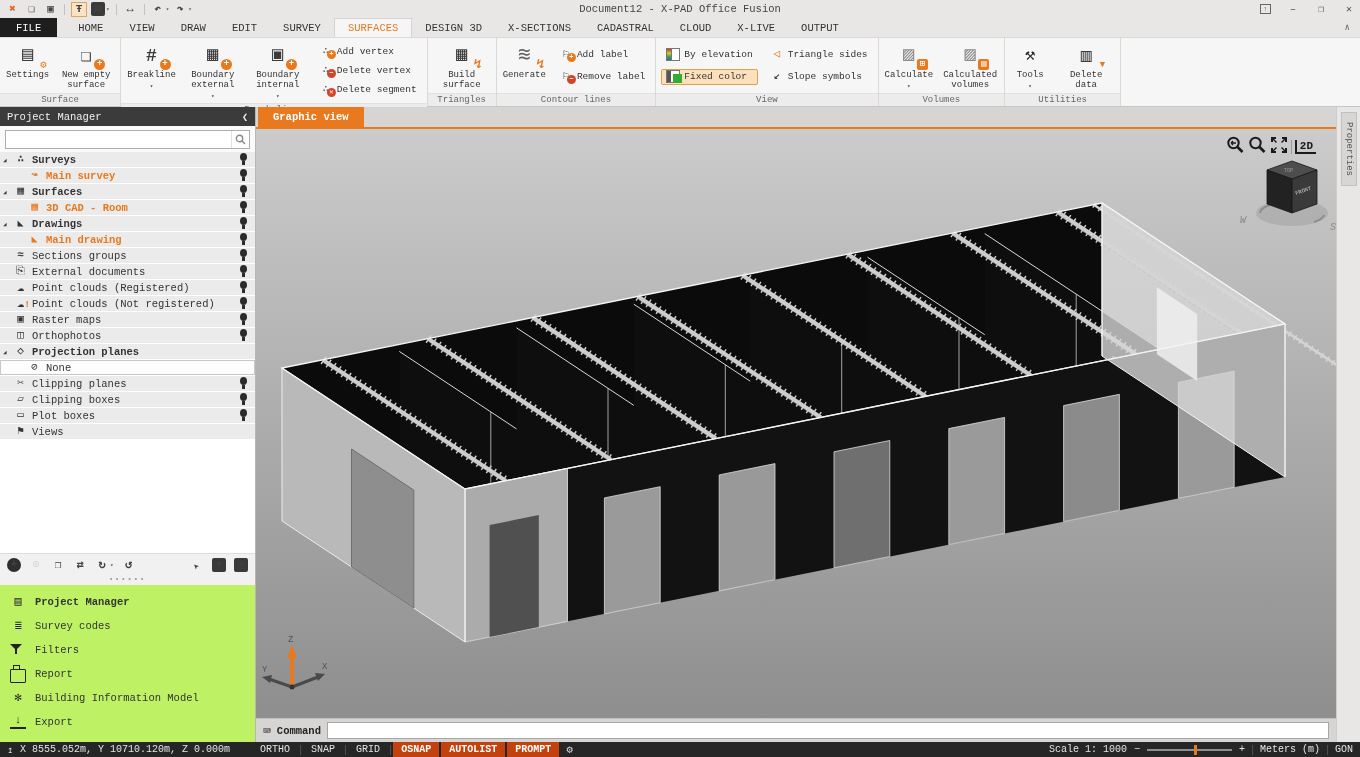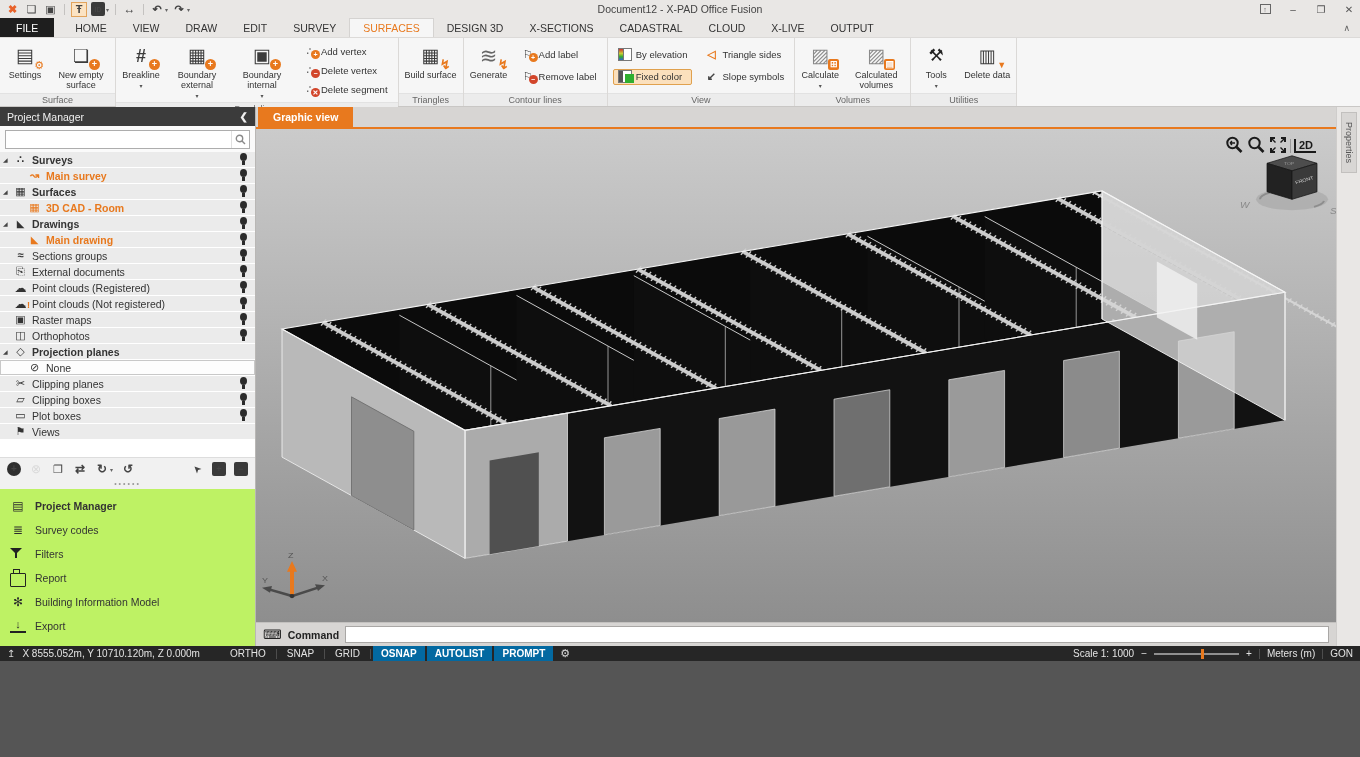--- a/index.html
+++ b/index.html
@@ -1,17 +1,17 @@
 <!DOCTYPE html>
 <html><head>
 <meta charset="utf-8">
 <style>
   *{margin:0;padding:0;box-sizing:border-box}
   html,body{background:#555}
-  #app{position:relative;width:1360px;height:661px;background:#e9e7e5;font-family:Liberation Sans, sans-serif;font-size:11px;color:#333;overflow:hidden;display:flex;flex-direction:column}
+  #app{position:relative;width:1360px;height:757px;background:#e9e7e5;font-family:Liberation Mono, monospace;font-size:11px;color:#333;overflow:hidden;display:flex;flex-direction:column}
 
   
   #titlebar{height:18px;display:flex;align-items:center;padding:0 5px;position:relative;background:#e9e7e5}
   .qa{display:flex;align-items:center;gap:4px;z-index:2}
   .qabtn{height:15px;min-width:15px;display:inline-flex;align-items:center;justify-content:center;color:#333}
   .qabtn.hl{border:1px solid #e2a45c;background:#fbe3c3}
   .qasep{width:1px;height:11px;background:#c4c2c0;margin:0 2px}
   .qacaret{font-size:6px;color:#666;margin-left:1px}
   #wintitle{position:absolute;left:0;right:0;text-align:center;font-size:10.5px;color:#444;pointer-events:none}
   .winctl{margin-left:auto;display:flex;align-items:center;gap:16px;z-index:2;color:#555}
@@ -200,21 +200,21 @@
 
   
   #rightstrip{width:24px;background:#e9e7e5;border-left:1px solid #cfcdcb;display:flex;flex-direction:column;align-items:center}
   #proptab{margin-top:5px;writing-mode:vertical-rl;font-size:9px;color:#555;background:#d8d6d4;border:1px solid #c2c0be;padding:9px 2px}
 
   
   #statusbar{height:15px;background:#262626;color:#e3e3e3;display:flex;align-items:center;font-size:10px;padding:0 7px;gap:7px;flex-shrink:0}
   .sb-ico{color:#d8d8d8;font-size:10px}
   .sb-sep{width:1px;height:10px;background:#4d4d4d}
   .sb-toggle{padding:0 8px;height:15px;display:flex;align-items:center}
-  .sb-toggle.active{background:#0369a1;color:#fff;font-weight:bold}
+  .sb-toggle.active{background:#c2410c;color:#fff;font-weight:bold}
   #sbright{margin-left:auto;display:flex;align-items:center;gap:7px}
   #track{width:85px;height:2px;background:#8f8f8f;position:relative}
   #thumb{position:absolute;top:-4px;width:3px;height:10px;background:#e8791e}
 </style>
 </head>
 <body>
 
 <div id="app">
 
   <div id="titlebar">

